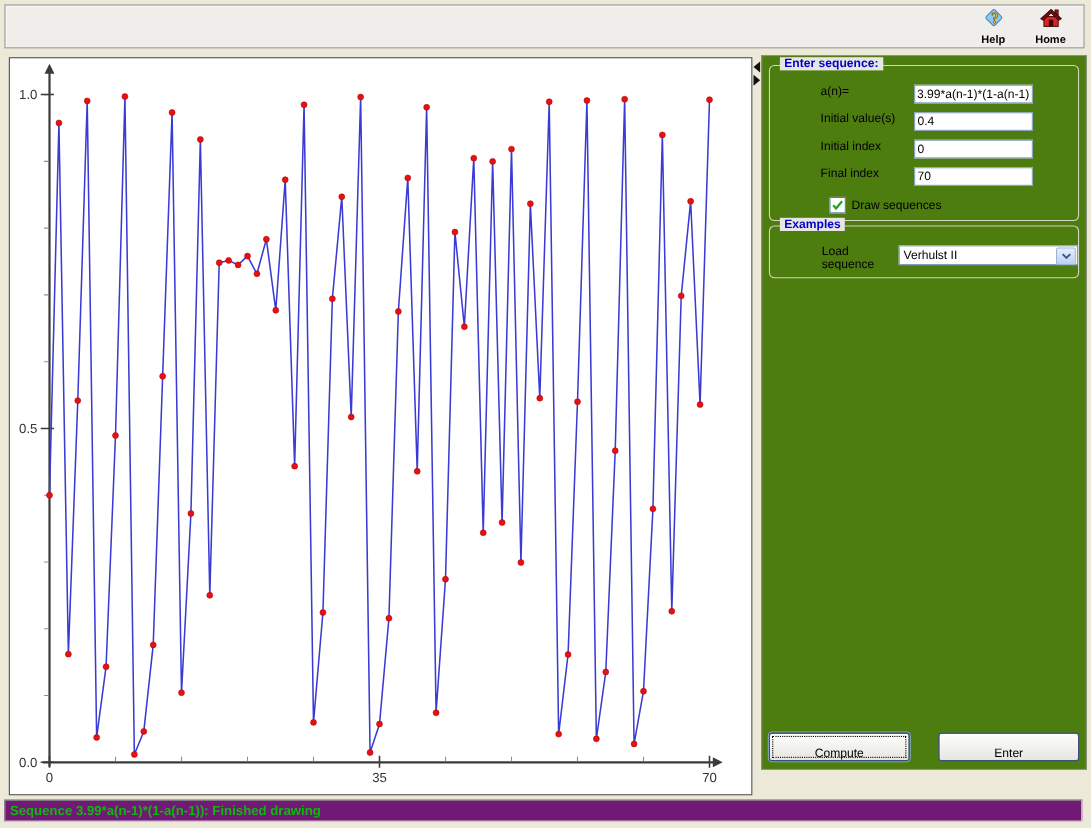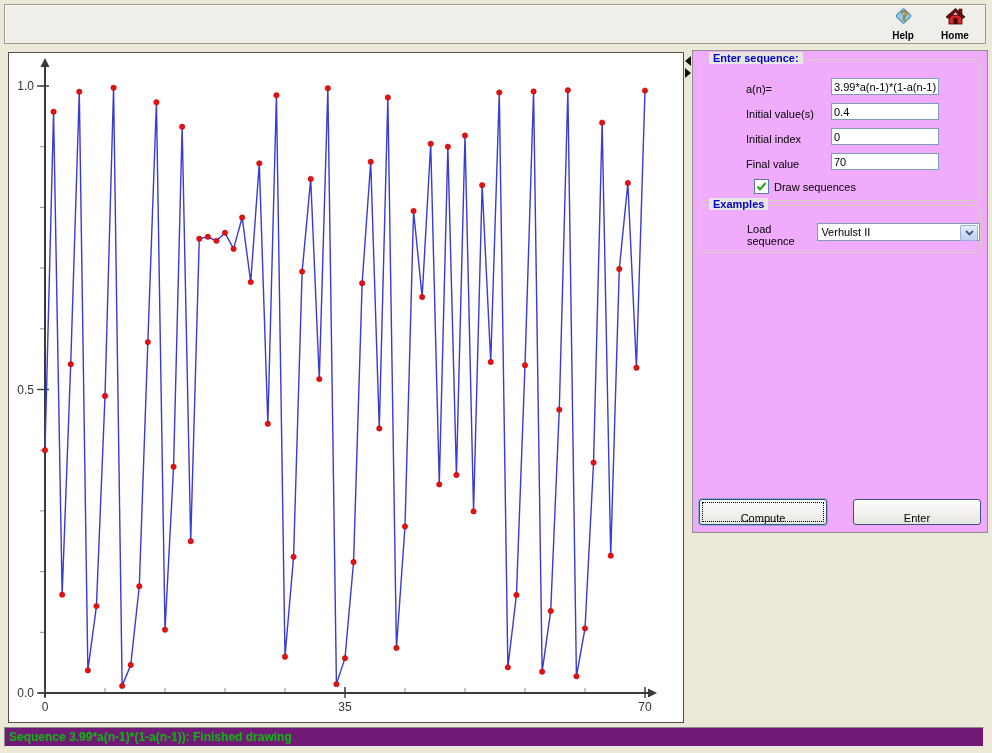--- a/index.html
+++ b/index.html
@@ -26,34 +26,34 @@
     position:absolute;left:8px;top:52px;width:674px;height:669px;
     background:#ffffff;border:1px solid #4e4e4e;
   }
   
   .splitter{position:absolute;left:685px;top:52px;width:7px;height:671px;}
   .sp-arrow{width:0;height:0;position:absolute;left:0;cursor:pointer}
   .sp-left{top:4px;border-top:5px solid transparent;border-bottom:5px solid transparent;border-right:6px solid #111}
   .sp-right{top:16px;border-top:5px solid transparent;border-bottom:5px solid transparent;border-left:6px solid #111}
   
   .side{
-    position:absolute;left:692px;top:50px;width:296px;height:483px;
-    background:#f0abfc;border:1px solid #8e8e8e;box-sizing:border-box;
+    position:absolute;left:692px;top:50px;width:296px;height:650px;
+    background:#4d7c0f;border:1px solid #8e8e8e;box-sizing:border-box;
   }
   .group{
     position:absolute;left:6px;right:6px;
     border:1px solid #d5d2bd;border-radius:5px;
   }
   .gtitle{
     position:absolute;top:-8px;left:9px;background:#e7e6e2;
     padding:0 4px;color:#0101cd;font-weight:bold;font-size:11px;
   }
   #group-enter{top:8px;height:140px}
   #group-examples{top:154px;height:46px}
-  .frow{margin:7px 0 0 46px;height:18px;display:flex;align-items:flex-end}
+  .frow{margin:7px 0 0 46px;height:18px;display:flex;align-items:flex-start}
   .frow.first{margin-top:17px}
   .frow label{width:85px;font-size:11px;color:#000}
   .frow input{
     width:102px;height:15px;border:1px solid #7f9db9;background:#fff;
     font-size:11px;font-family:"Liberation Sans",sans-serif;padding:0 2px;
   }
   .cbrow{margin:9px 0 0 54px;display:flex;align-items:center;font-size:11px}
   .checkbox{
     width:13px;height:13px;background:#fff;border:1px solid #5a7ba8;
     margin-right:5px;position:relative;cursor:pointer;
@@ -248,21 +248,21 @@
     </div>
     <div class="frow">
       <label>Initial value(s)</label>
       <input type="text" value="0.4" style="">
     </div>
     <div class="frow">
       <label>Initial index</label>
       <input type="text" value="0" style="">
     </div>
     <div class="frow">
-      <label>Final value</label>
+      <label>Final index</label>
       <input type="text" value="70" style="">
     </div>
 
     <div class="cbrow">
       <span class="checkbox">
         <svg id="checkmark" width="13" height="13" viewBox="0 0 13 13" style="display: block;">
           <path d="M2.5 6.5 L5 9.5 L10.5 3" fill="none" stroke="#21a121" stroke-width="2"></path>
         </svg>
       </span>
       <span>Draw sequences</span>

